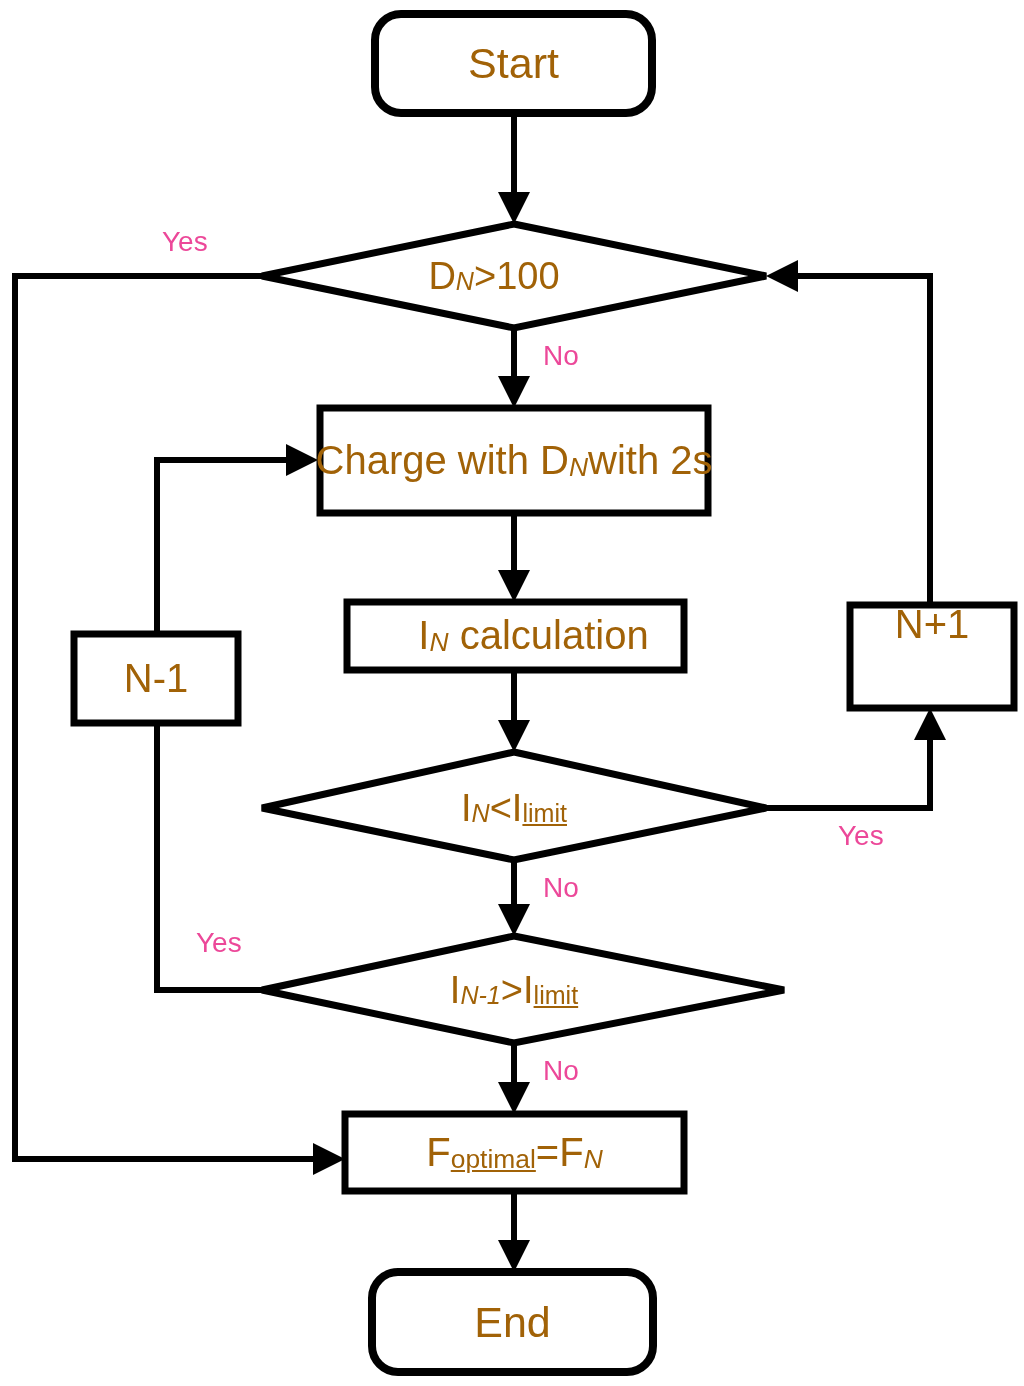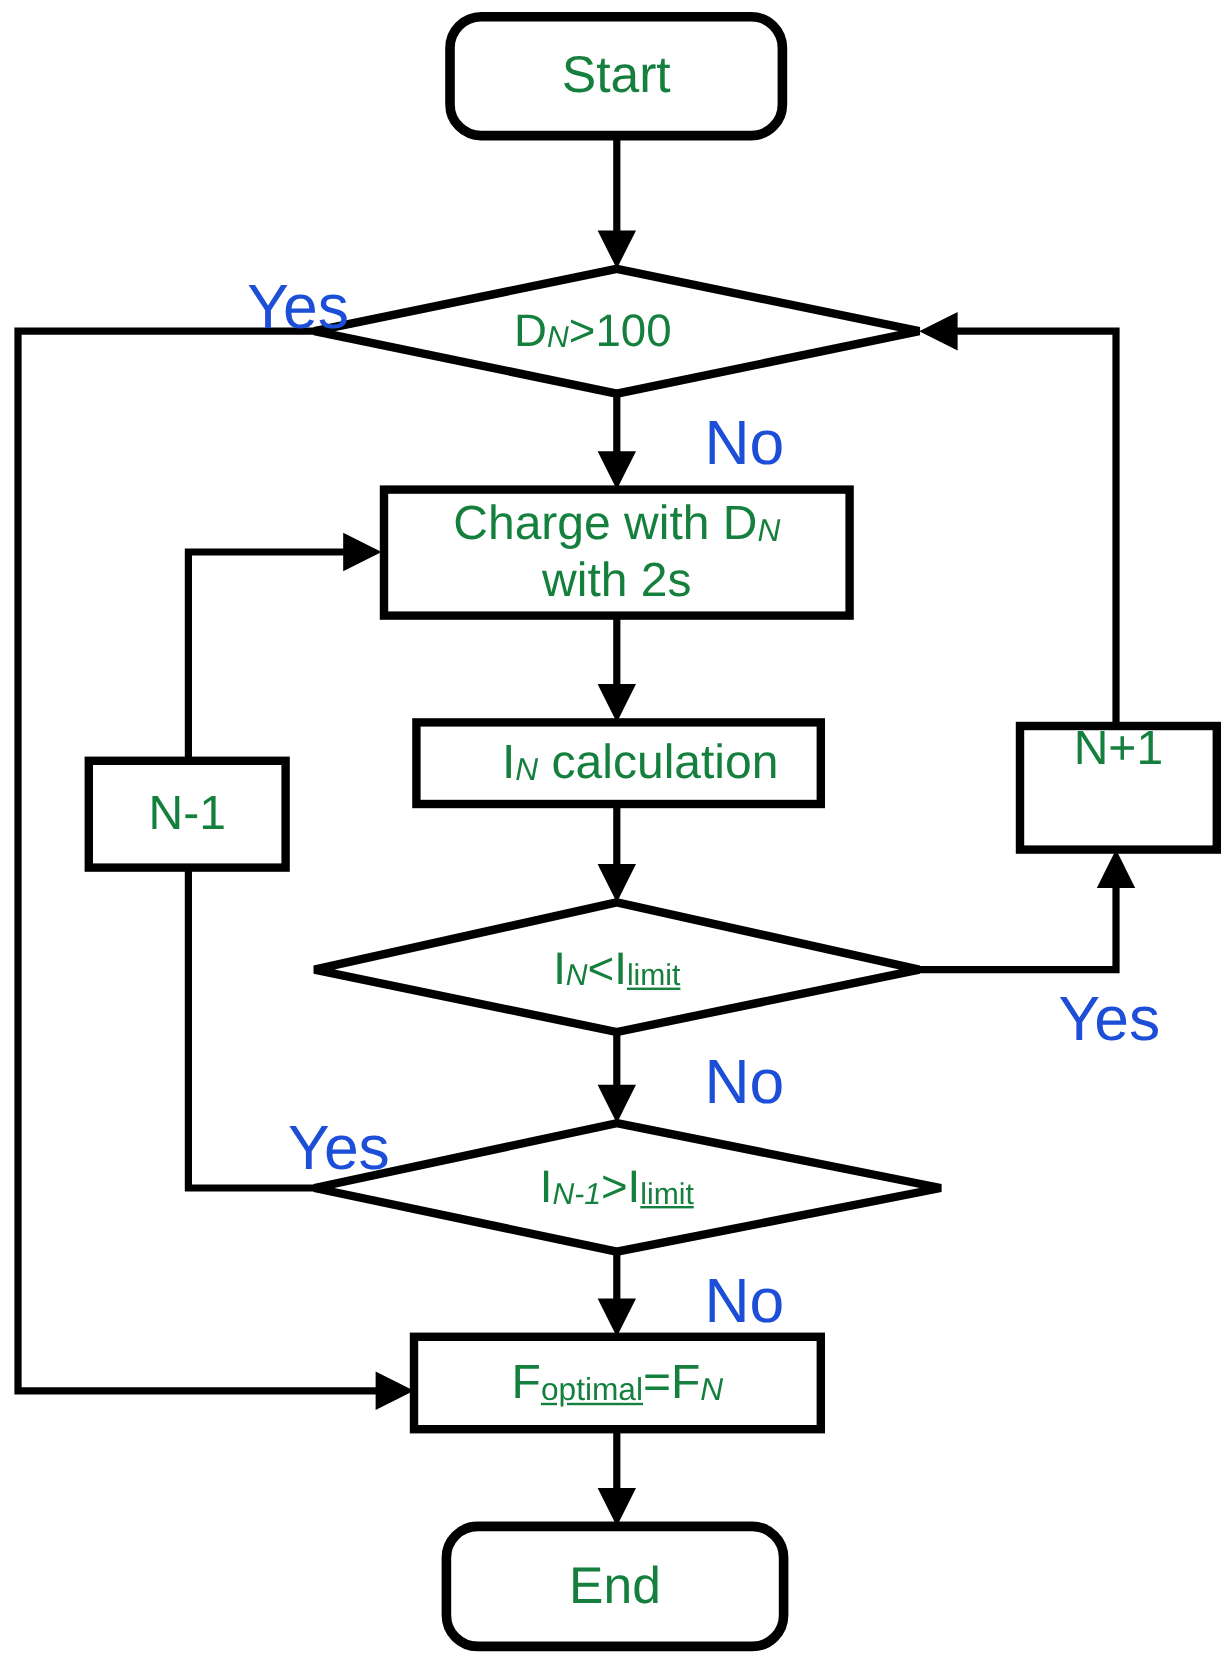--- a/index.html
+++ b/index.html
@@ -44,37 +44,36 @@
   .arrowhead {
     fill: #000000;
     stroke: none;
   }
   .node-text {
     position: absolute;
     display: flex;
     align-items: center;
     justify-content: center;
     text-align: right;
-    color: #15803d;
+    color: #a16207;
     font-family: "Liberation Sans", sans-serif;
     line-height: 1.18;
     pointer-events: none;
     white-space: nowrap;
   }
   .t-term { font-size: 43px; }
   .t-proc { font-size: 40px; }
   .t-small { font-size: 40px; }
   .t-dec  { font-size: 38px; }
   .edge-label {
     position: absolute;
-    color: #1d4ed8;
-    font-size: 52px;
+    color: #ec4899;
+    font-size: 28px;
     font-family: "Liberation Sans", sans-serif;
     white-space: nowrap;
-    margin-left: 44px;
   }
   sub.sb {
     font-size: 0.66em;
     font-style: italic;
     vertical-align: baseline;
     position: relative;
     top: 0.07em;
     letter-spacing: 0;
   }
   sub.sbr {
@@ -173,21 +172,21 @@
     <rect class="term-shape" x="372" y="1272" width="281" height="100" rx="26" ry="26"></rect>
 
   </svg>
 
   <div class="node-text t-term" style="left:375px; top:14px; width:277px; height:99px;">Start</div>
 
   <div class="node-text t-dec" style="left:344px; top:252px; width:300px; height:48px;">
       <span>D<sub class="sb">N</sub>&gt;100</span>
     </div>
 
-  <div class="node-text t-proc" style="left:320px; top:408px; width:388px; height:105px; flex-direction:column;">
+  <div class="node-text t-proc" style="left:320px; top:408px; width:388px; height:105px; ">
     <span>Charge with D<sub class="sb">N</sub></span>
     <span>with 2s</span>
   </div>
 
   <div class="node-text t-proc" style="left:365px; top:602px; width:337px; height:68px;">
       <span>I<sub class="sb">N</sub> calculation</span>
     </div>
 
   <div class="node-text t-small" style="left:74px; top:634px; width:164px; height:89px;">N-1</div>
 

